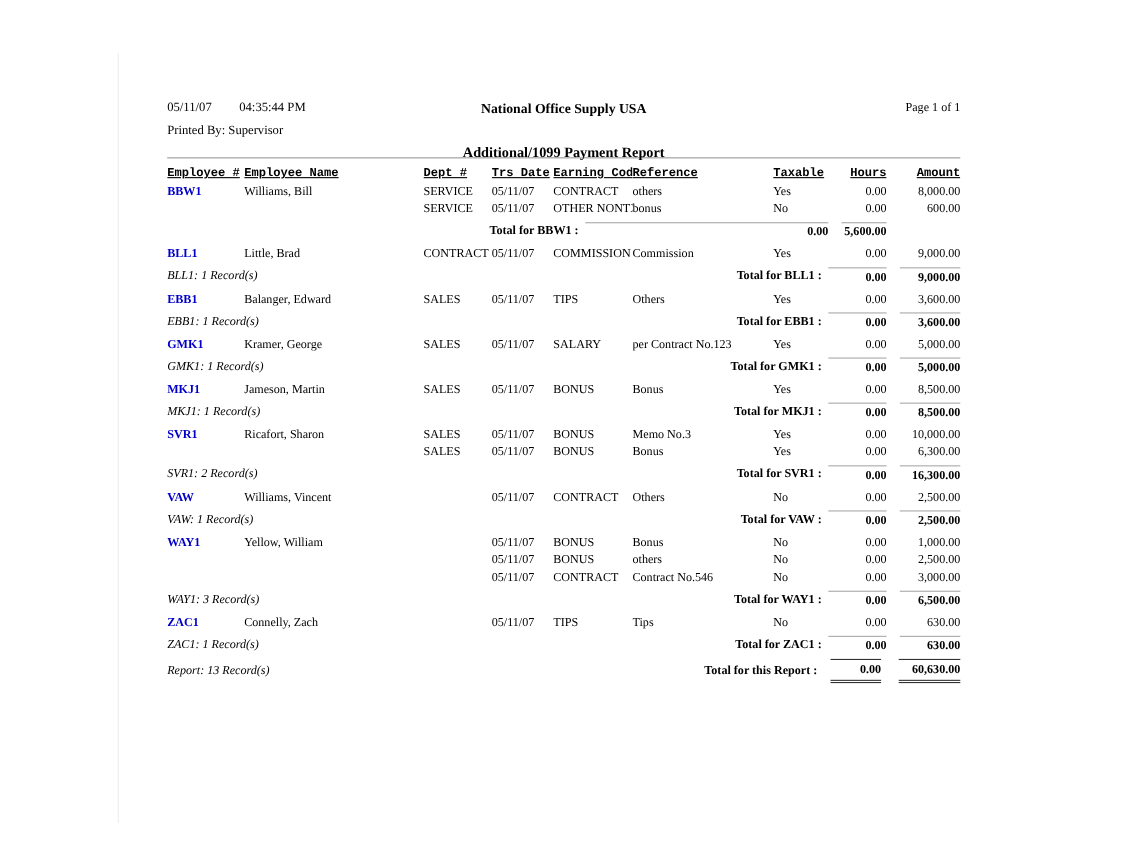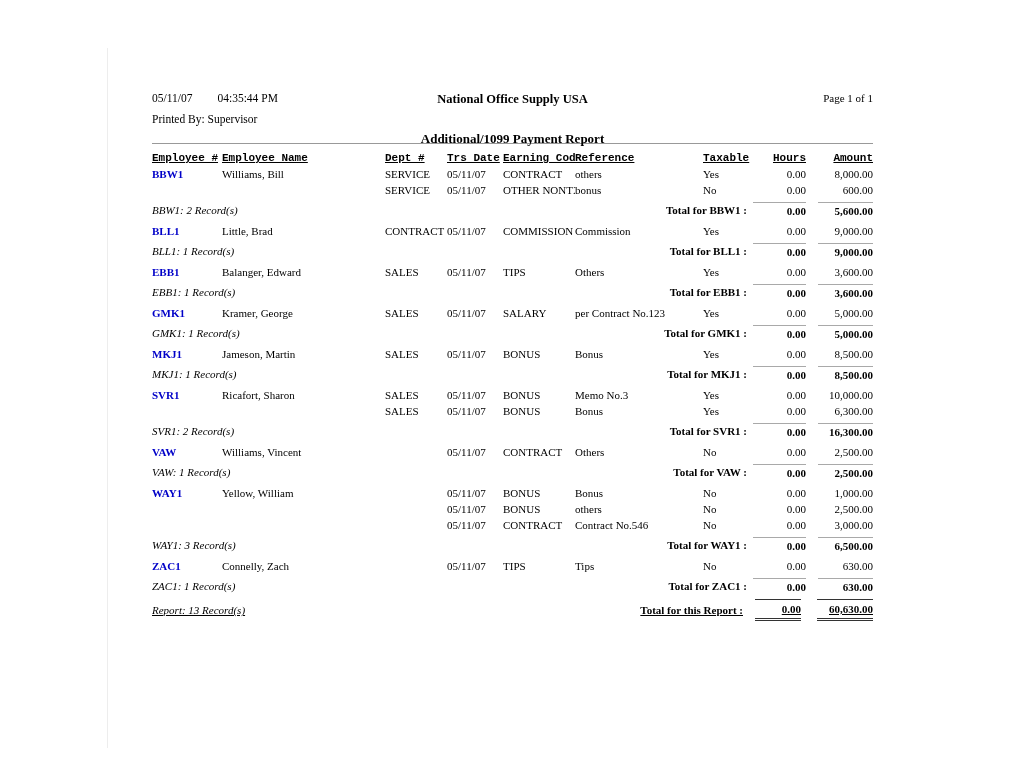--- a/index.html
+++ b/index.html
@@ -29,21 +29,21 @@
   .empcode { color: var(--blue); font-weight: bold; cursor: pointer; }
   .group { margin-bottom: 5px; }
   .gfoot { display: grid; grid-template-columns: 380px 221px 53px 67px; margin-top: 4px; }
   .gfoot .c { font-weight: bold; }
   .records { font-style: italic; font-weight: normal !important; }
   .glabel { text-align: right; padding-right: 6px; }
   .gnum { text-align: right; border-top: 1px solid var(--subline); }
   .gamt { margin-left: 12px; }
 
   
-  .rfoot { display: grid; grid-template-columns: 368px 225px 56px 72px; margin-top: 2px; align-items: center; text-decoration: underline; }
+  .rfoot { display: grid; grid-template-columns: 368px 225px 56px 72px; margin-top: 2px; align-items: center; }
   .rfoot .c { font-weight: bold; }
   .rlabel { text-align: right; padding-right: 2px; }
   .rnum { text-align: right; border-top: 1px solid var(--grandline); border-bottom: 3px double var(--grandline);
           height: 22px; line-height: 19px; }
   .rnum.hours { margin-left: 10px; }
   .rnum.amt { margin-left: 16px; }
 </style>
 </head>
 <body>
 
@@ -92,21 +92,20 @@
           <div class="c "></div>
           <div class="c ">SERVICE</div>
           <div class="c ">05/11/07</div>
           <div class="c ">OTHER NONTX</div>
           <div class="c ">bonus</div>
           <div class="c col-tax">No</div>
           <div class="c col-hours">0.00</div>
           <div class="c col-amt">600.00</div>
         </div>
         <div class="gfoot">
-          <div class="c records">BBW1: 2 Record(s)</div>
           <div class="c glabel">Total for BBW1 :</div>
           <div class="c gnum">0.00</div>
           <div class="c gnum gamt">5,600.00</div>
         </div>
       </div>
       <div class="group">
         <div class="grid">
           <div class="c empcode">BLL1</div>
           <div class="c ">Little, Brad</div>
           <div class="c ">CONTRACT</div>

